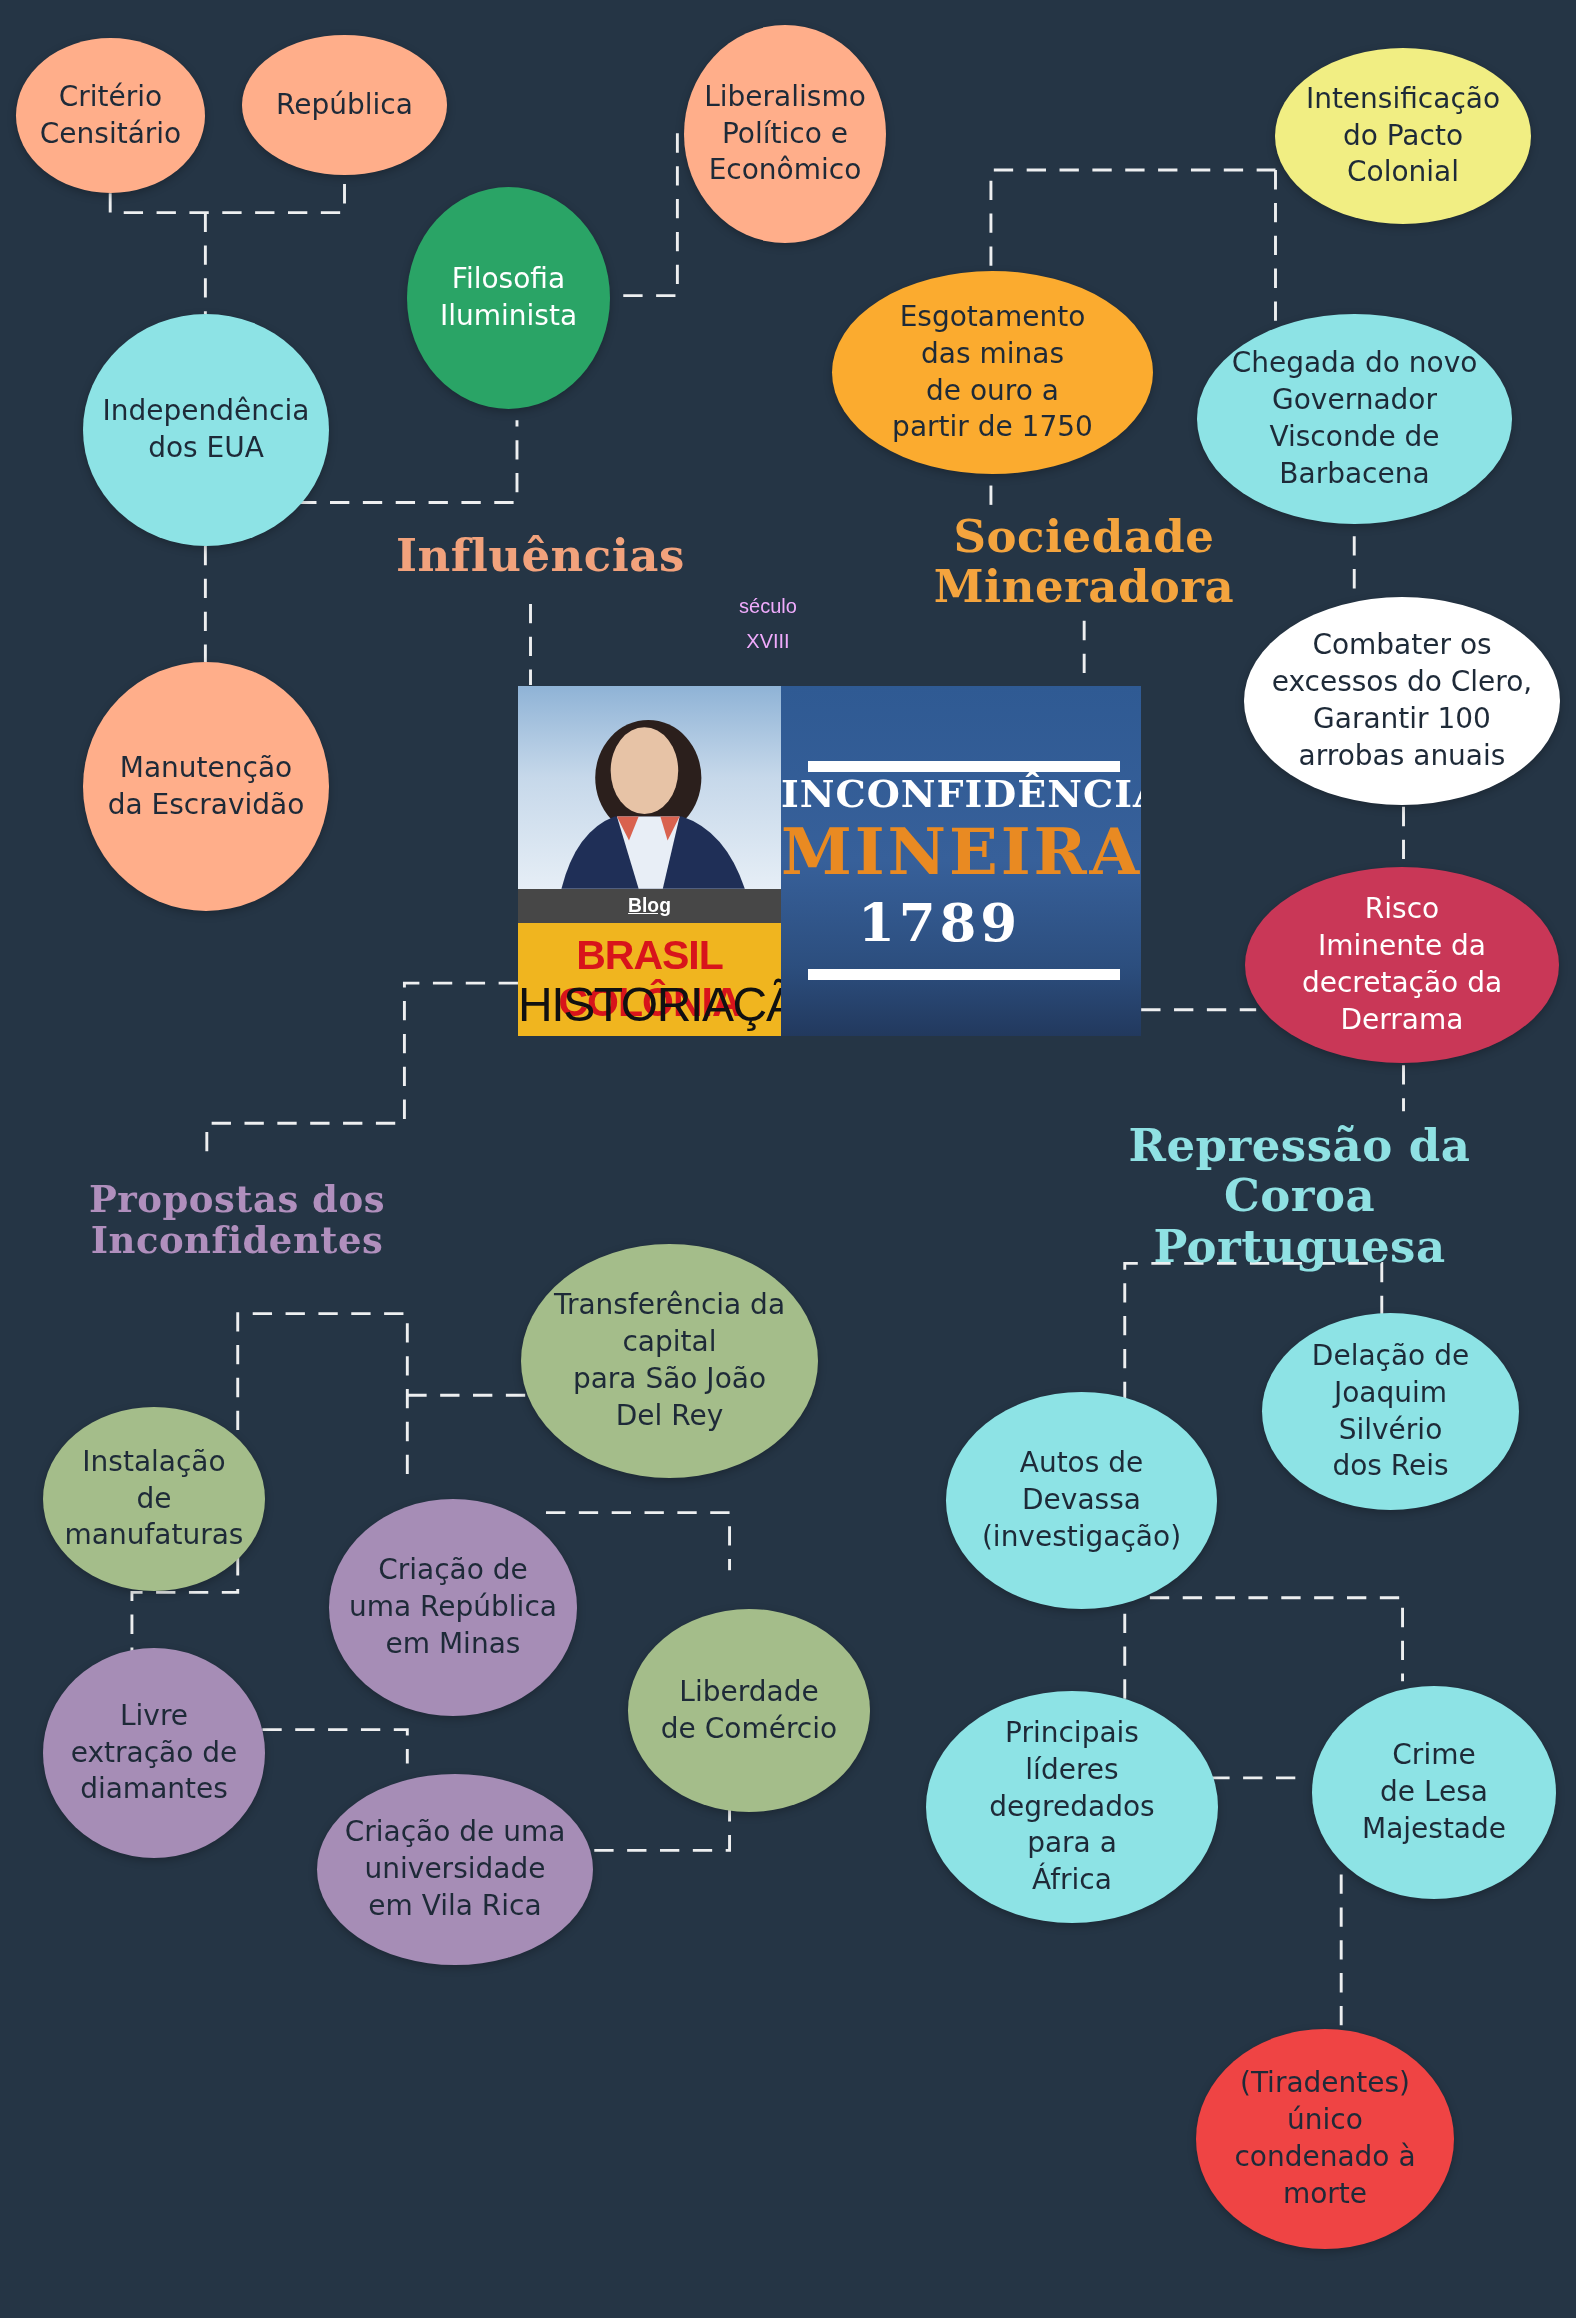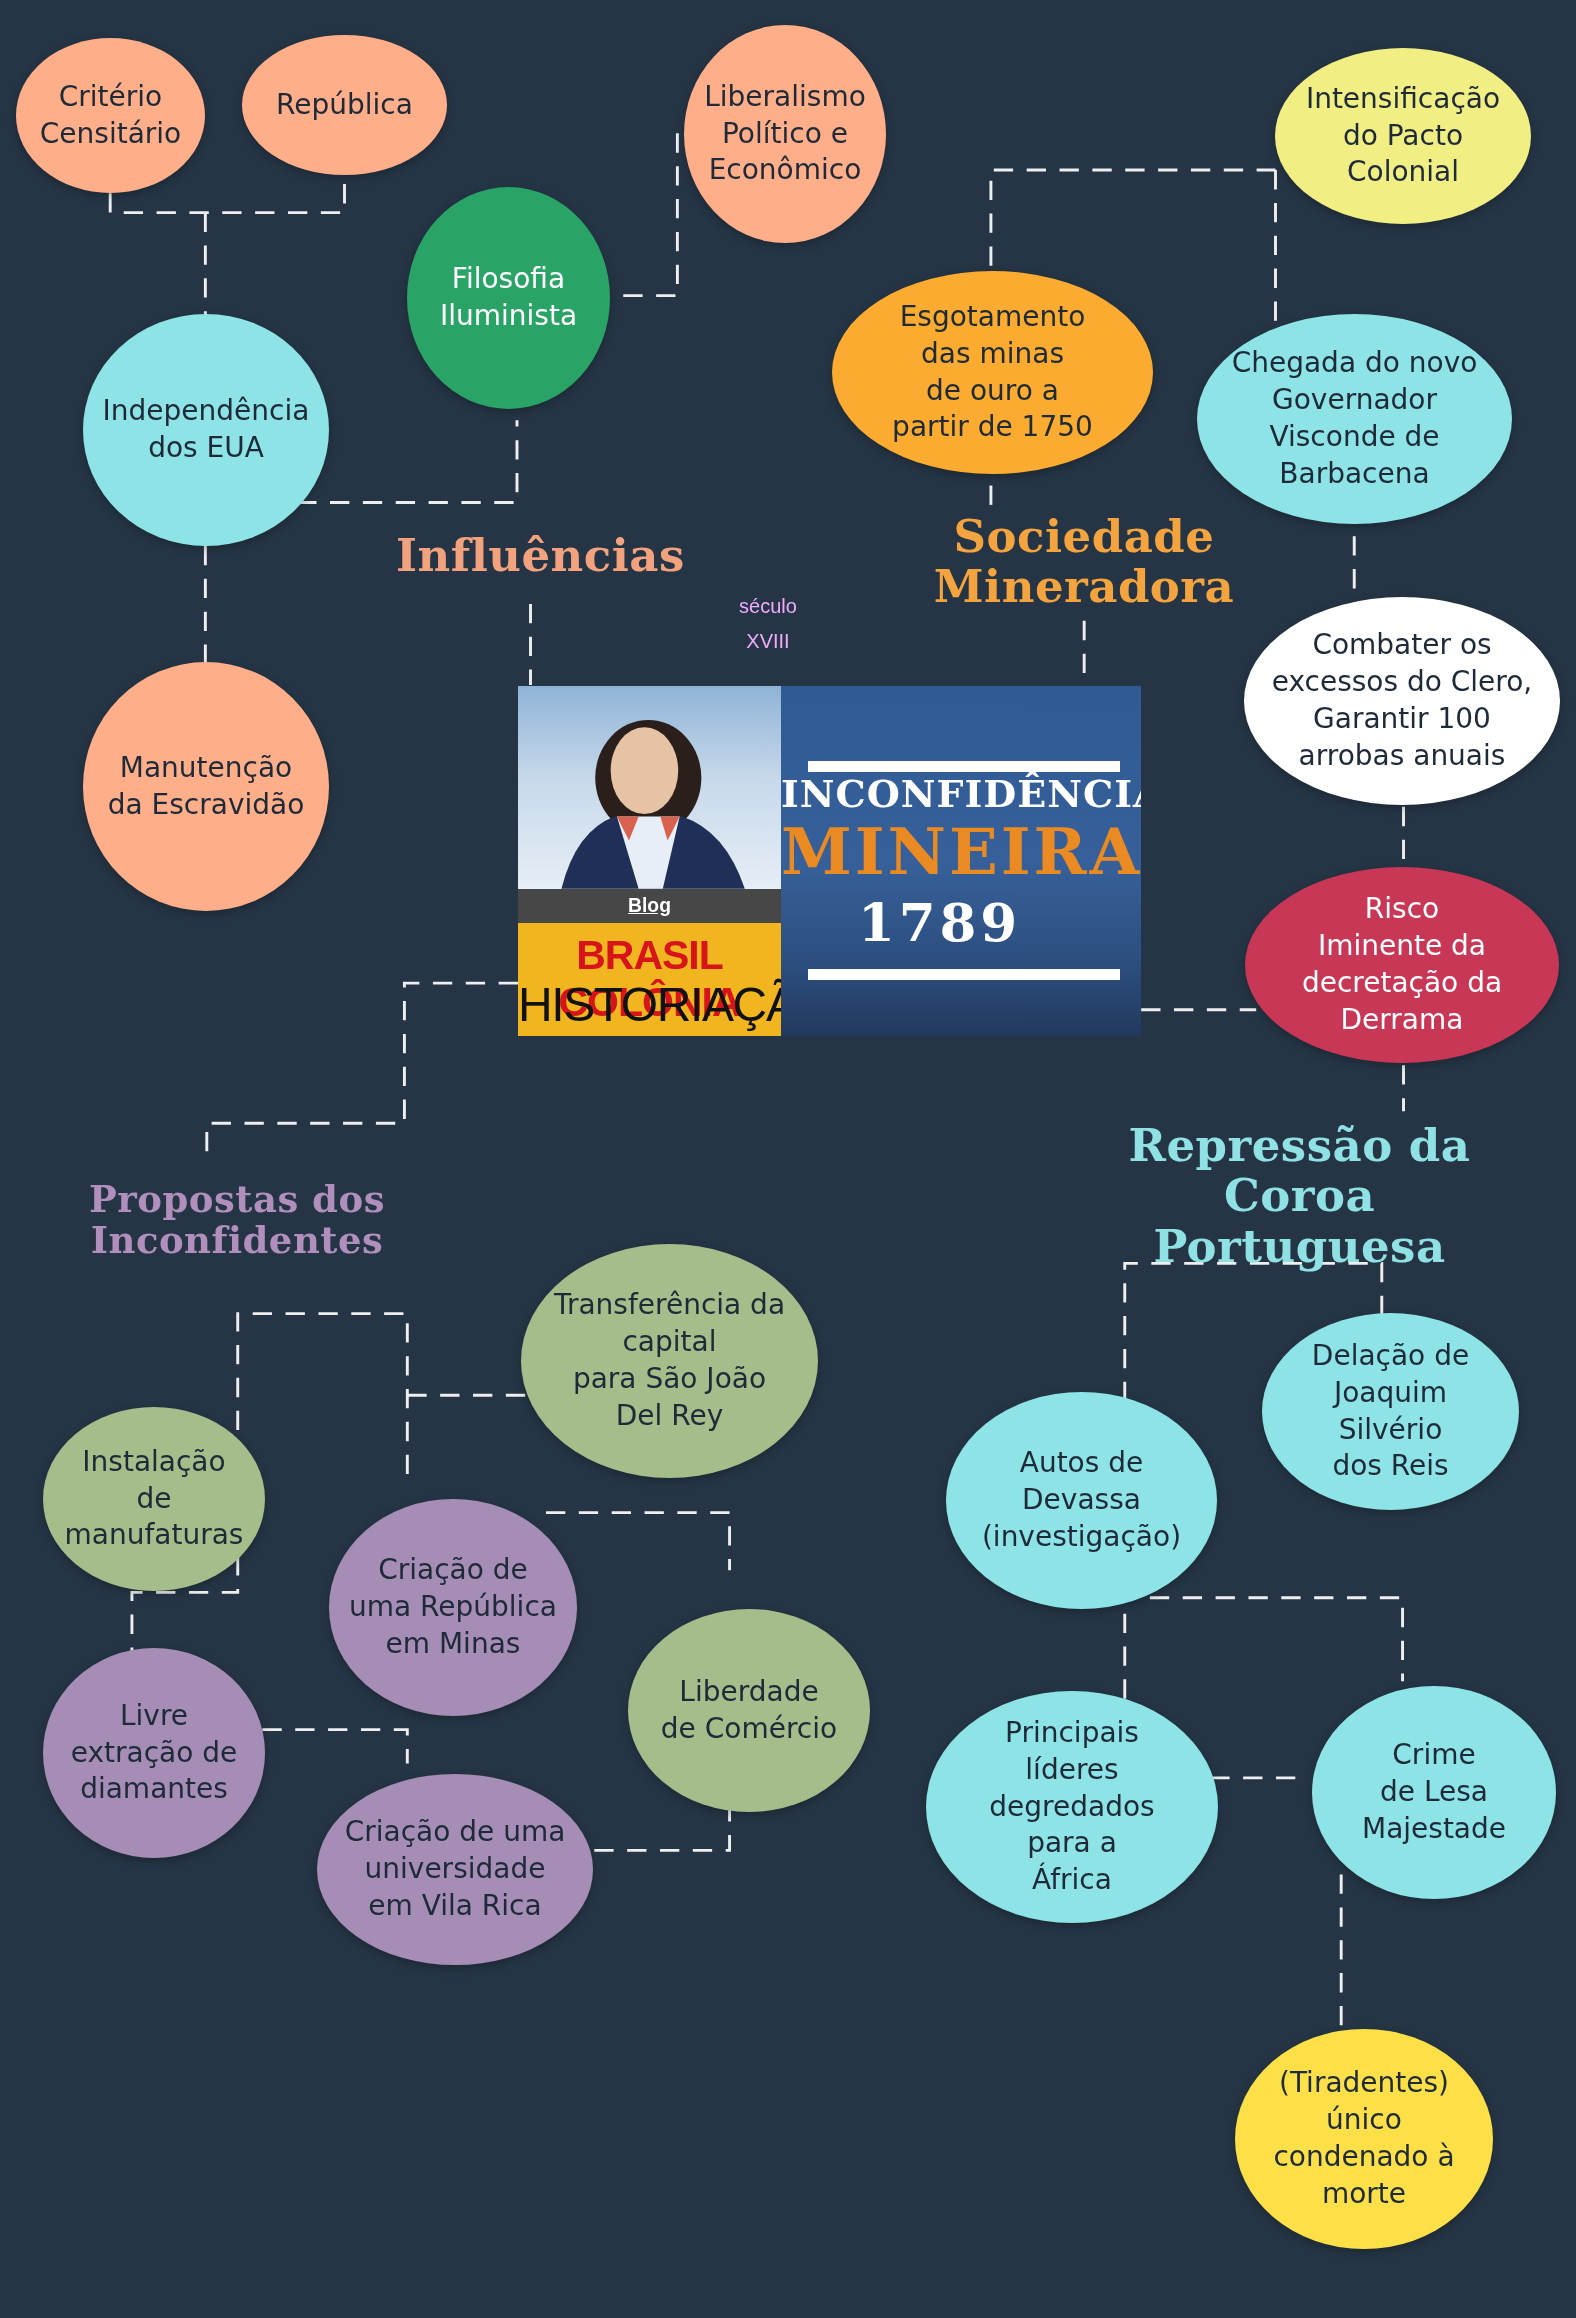--- a/index.html
+++ b/index.html
@@ -227,19 +227,19 @@
 líderes
 degredados
 para a
 África</span>
   </div>
 <div class="node" style="left:1312px; top:1686px; width:244px; height:213px; background:#8de3e5;">
   <span>Crime
 de Lesa
 Majestade</span>
   </div>
-<div class="node" style="left:1235px; top:2029px; width:258px; height:220px; background:#fde047;">
+<div class="node" style="left:1196px; top:2029px; width:258px; height:220px; background:#ef4444;">
   <span>(Tiradentes)
 único
 condenado à
 morte</span>
   </div>
 
 
 </body></html>

